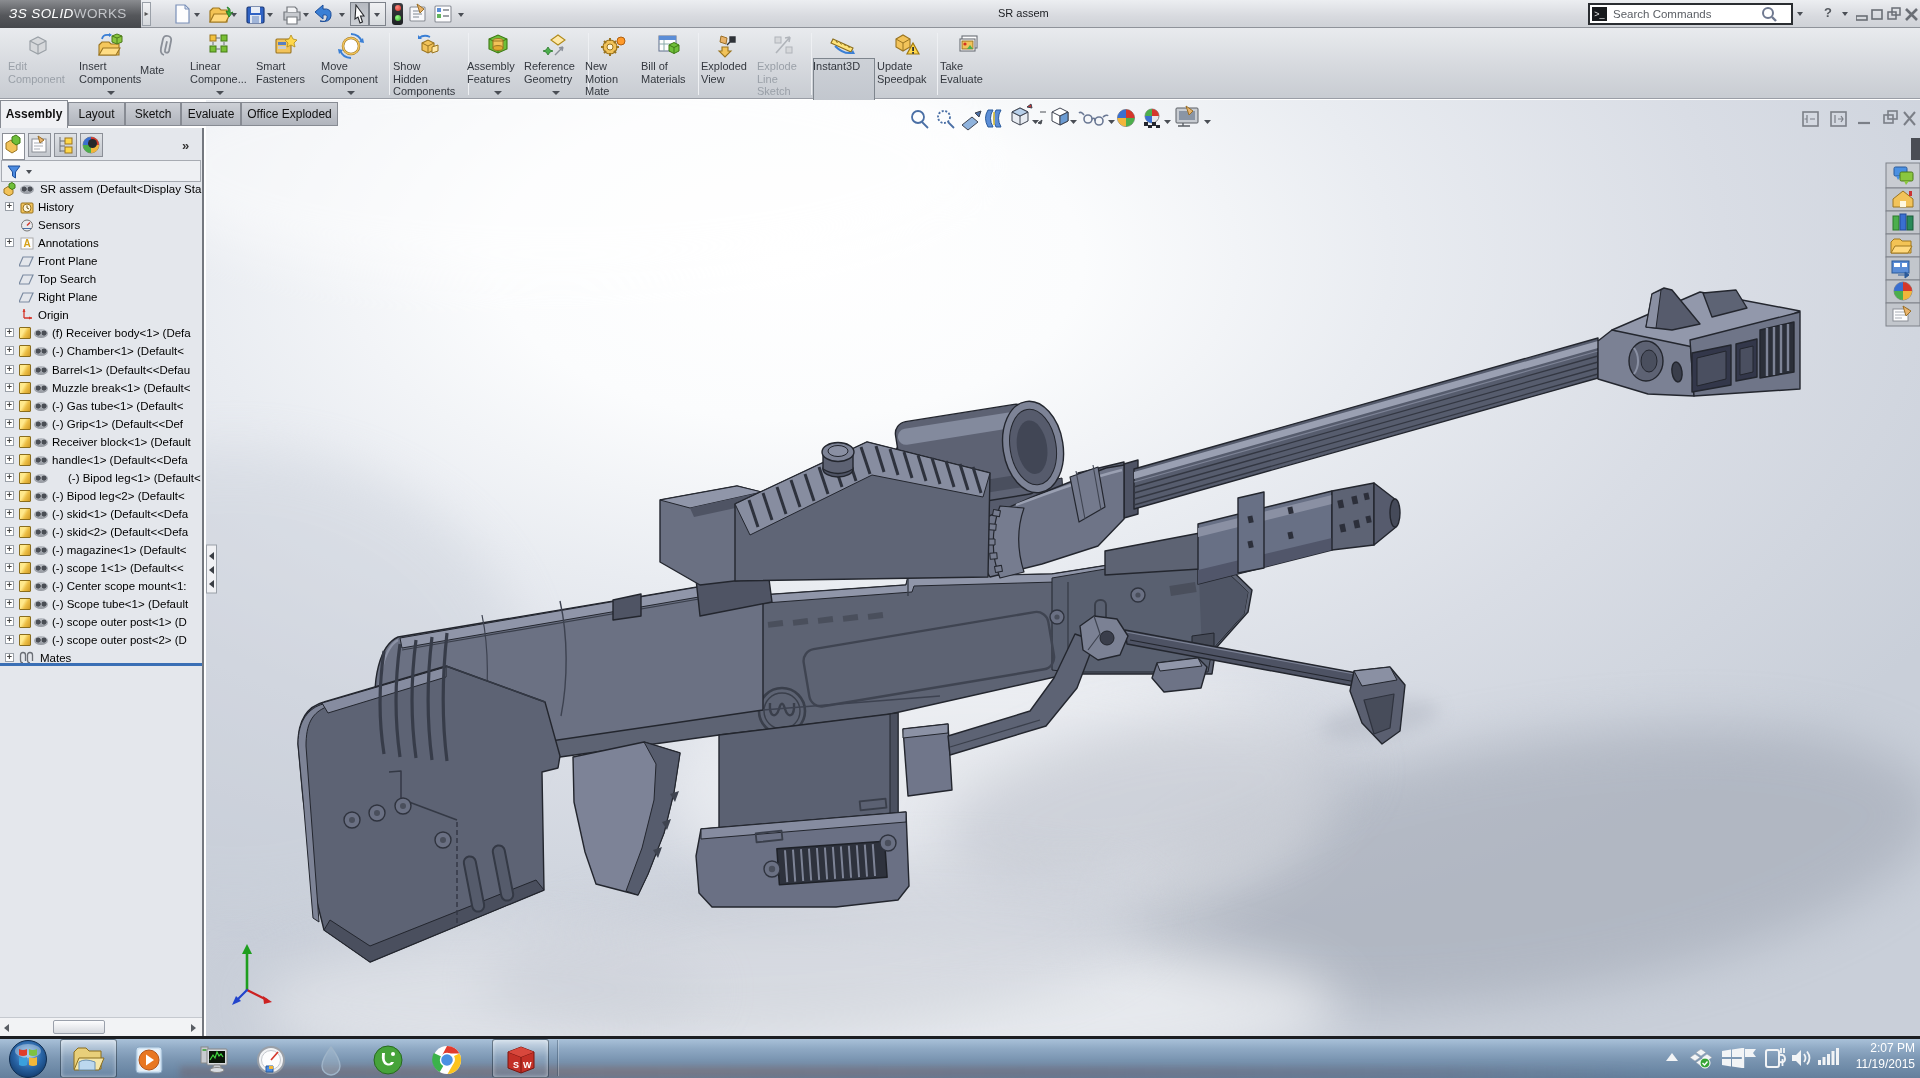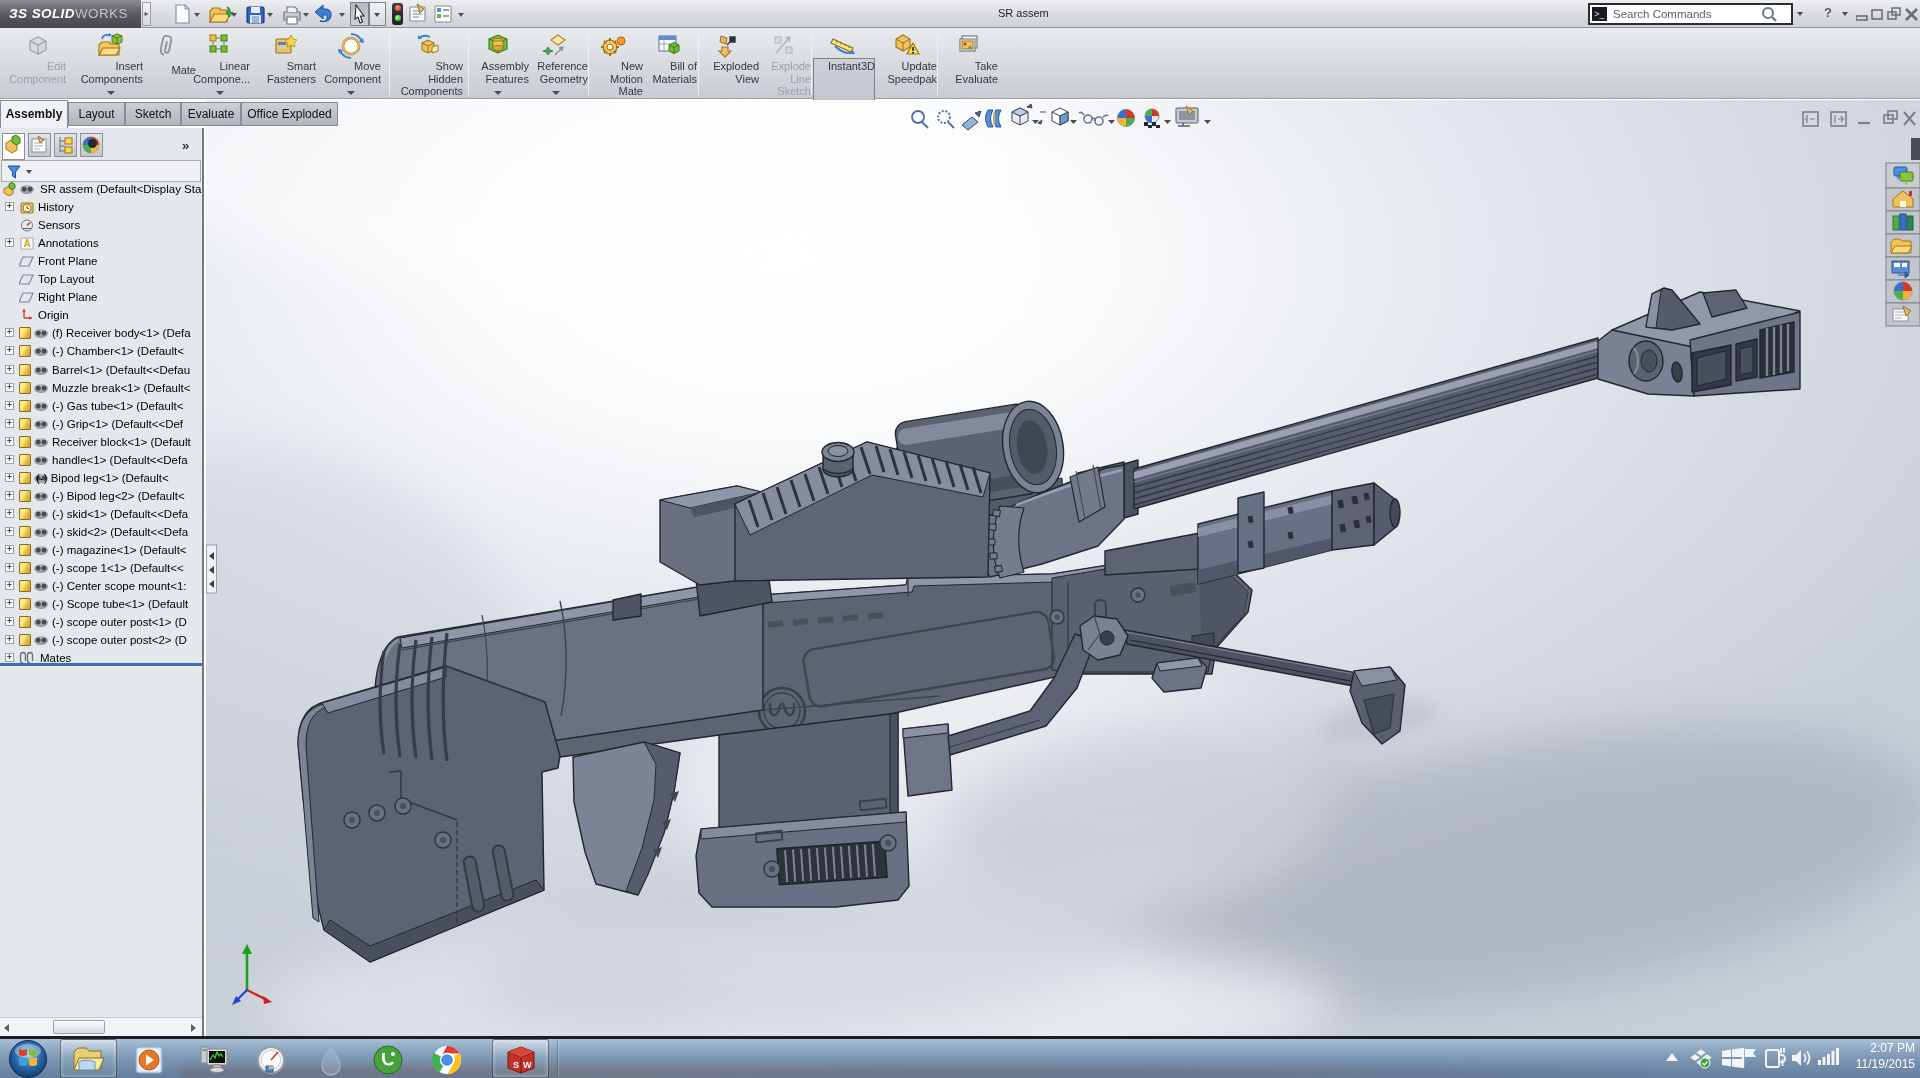--- a/index.html
+++ b/index.html
@@ -1,25 +1,25 @@
 <!DOCTYPE html>
 <html><head><meta charset="utf-8"><style>
 *{box-sizing:border-box;margin:0;padding:0}
 html,body{width:1920px;height:1078px;overflow:hidden;background:#fff;font-family:"Liberation Sans",sans-serif}
 body{position:relative}
 .abs{position:absolute}
 
 #topbar{position:absolute;left:0;top:0;width:1920px;height:28px;background:linear-gradient(#eceef1,#d8dadf 60%,#cfd2d7);border-bottom:1px solid #8f939a}
 #logo{position:absolute;left:0;top:0;width:141px;height:28px;background:linear-gradient(#8a8c90,#55575b 55%,#46484c);color:#fff;font-size:13.5px;line-height:28px;padding-left:9px;letter-spacing:.4px;white-space:nowrap;overflow:hidden}
-#logo b{font-style:italic;font-weight:bold}
+#logo b{font-style:italic;font-weight:normal}
 #logo .w{color:#c3c5c9;font-weight:normal}
 .mcaret{position:absolute;top:13px;width:0;height:0;border-left:3.5px solid transparent;border-right:3.5px solid transparent;border-top:4px solid #4a4e55}
 
 #ribbon{position:absolute;left:0;top:28px;width:1920px;height:71px;background:linear-gradient(#e9ebee,#d6d9de 55%,#c8ccd2);border-bottom:1px solid #9a9ea6}
-.rbtn{position:absolute;top:0;height:71px;text-align:right;font-size:11px;line-height:12.5px;color:#33373e}
+.rbtn{position:absolute;top:0;height:71px;text-align:left;font-size:11px;line-height:12.5px;color:#33373e}
 .rbtn .ic{display:block;margin:5px auto 1px}
 .rbtn i{display:block;font-style:normal}
 .rbtn.dis{color:#9aa0a8}
 .rsep{position:absolute;top:5px;height:62px;width:1px;background:#aeb2ba;border-right:1px solid #eef0f3}
 .rcaret{position:absolute;left:50%;margin-left:-4px;width:0;height:0;border-left:4px solid transparent;border-right:4px solid transparent;border-top:4px solid #4a4e55}
 
 #tabrow .tab{position:absolute;z-index:30;top:102px;height:24px;background:linear-gradient(#cdd0d6,#b0b4bc);border:1px solid #878b93;font-size:12px;text-align:center;color:#111;line-height:23px}
 #tabrow .tab.act{top:100px;height:28px;background:#f0f1f4;border-bottom:none;font-weight:bold;line-height:26px}
 
 #lpanel{position:absolute;left:0;top:128px;width:204px;height:908px;background:#e4e7ec;border-right:2px solid #74787f}
@@ -768,21 +768,21 @@
 <div class="tr" style="top:124px">
         <svg class="abs" style="left:19px;top:4px" width="15" height="11">
           <path d="M4,1 h10 l-4,9 h-10z" fill="none" stroke="#7a8aa0" stroke-width="1.2"></path>
         </svg>
         <em style="left:38px">Front Plane</em>
       </div>
 <div class="tr" style="top:142px">
         <svg class="abs" style="left:19px;top:4px" width="15" height="11">
           <path d="M4,1 h10 l-4,9 h-10z" fill="none" stroke="#7a8aa0" stroke-width="1.2"></path>
         </svg>
-        <em style="left:38px">Top Layout</em>
+        <em style="left:38px">Top Search</em>
       </div>
 <div class="tr" style="top:160px">
         <svg class="abs" style="left:19px;top:4px" width="15" height="11">
           <path d="M4,1 h10 l-4,9 h-10z" fill="none" stroke="#7a8aa0" stroke-width="1.2"></path>
         </svg>
         <em style="left:38px">Right Plane</em>
       </div>
 <div class="tr" style="top:178px">
         <svg class="abs" style="left:20px;top:2px" width="14" height="14">
           <path d="M4,1 v9 M4,10 h8" stroke="#d5372b" stroke-width="1.3" fill="none"></path>
@@ -836,21 +836,21 @@
 <div class="tr" style="top:323px">
         <b class="plus" style="left:5px">+</b>
         <s class="cube" style="left:19px"></s>
         <s class="eye" style="left:34px"></s>
         <em style="left:52px">handle&lt;1&gt; (Default&lt;&lt;Defa</em>
       </div>
 <div class="tr" style="top:341px">
         <b class="plus" style="left:5px">+</b>
         <s class="cube" style="left:19px"></s>
         <s class="eye" style="left:34px"></s>
-        <em style="left:36px">(-) Bipod leg&lt;1&gt; (Default&lt;</em>
+        <em style="left:68px">(-) Bipod leg&lt;1&gt; (Default&lt;</em>
       </div>
 <div class="tr" style="top:359px">
         <b class="plus" style="left:5px">+</b>
         <s class="cube" style="left:19px"></s>
         <s class="eye" style="left:34px"></s>
         <em style="left:52px">(-) Bipod leg&lt;2&gt; (Default&lt;</em>
       </div>
 <div class="tr" style="top:377px">
         <b class="plus" style="left:5px">+</b>
         <s class="cube" style="left:19px"></s>

